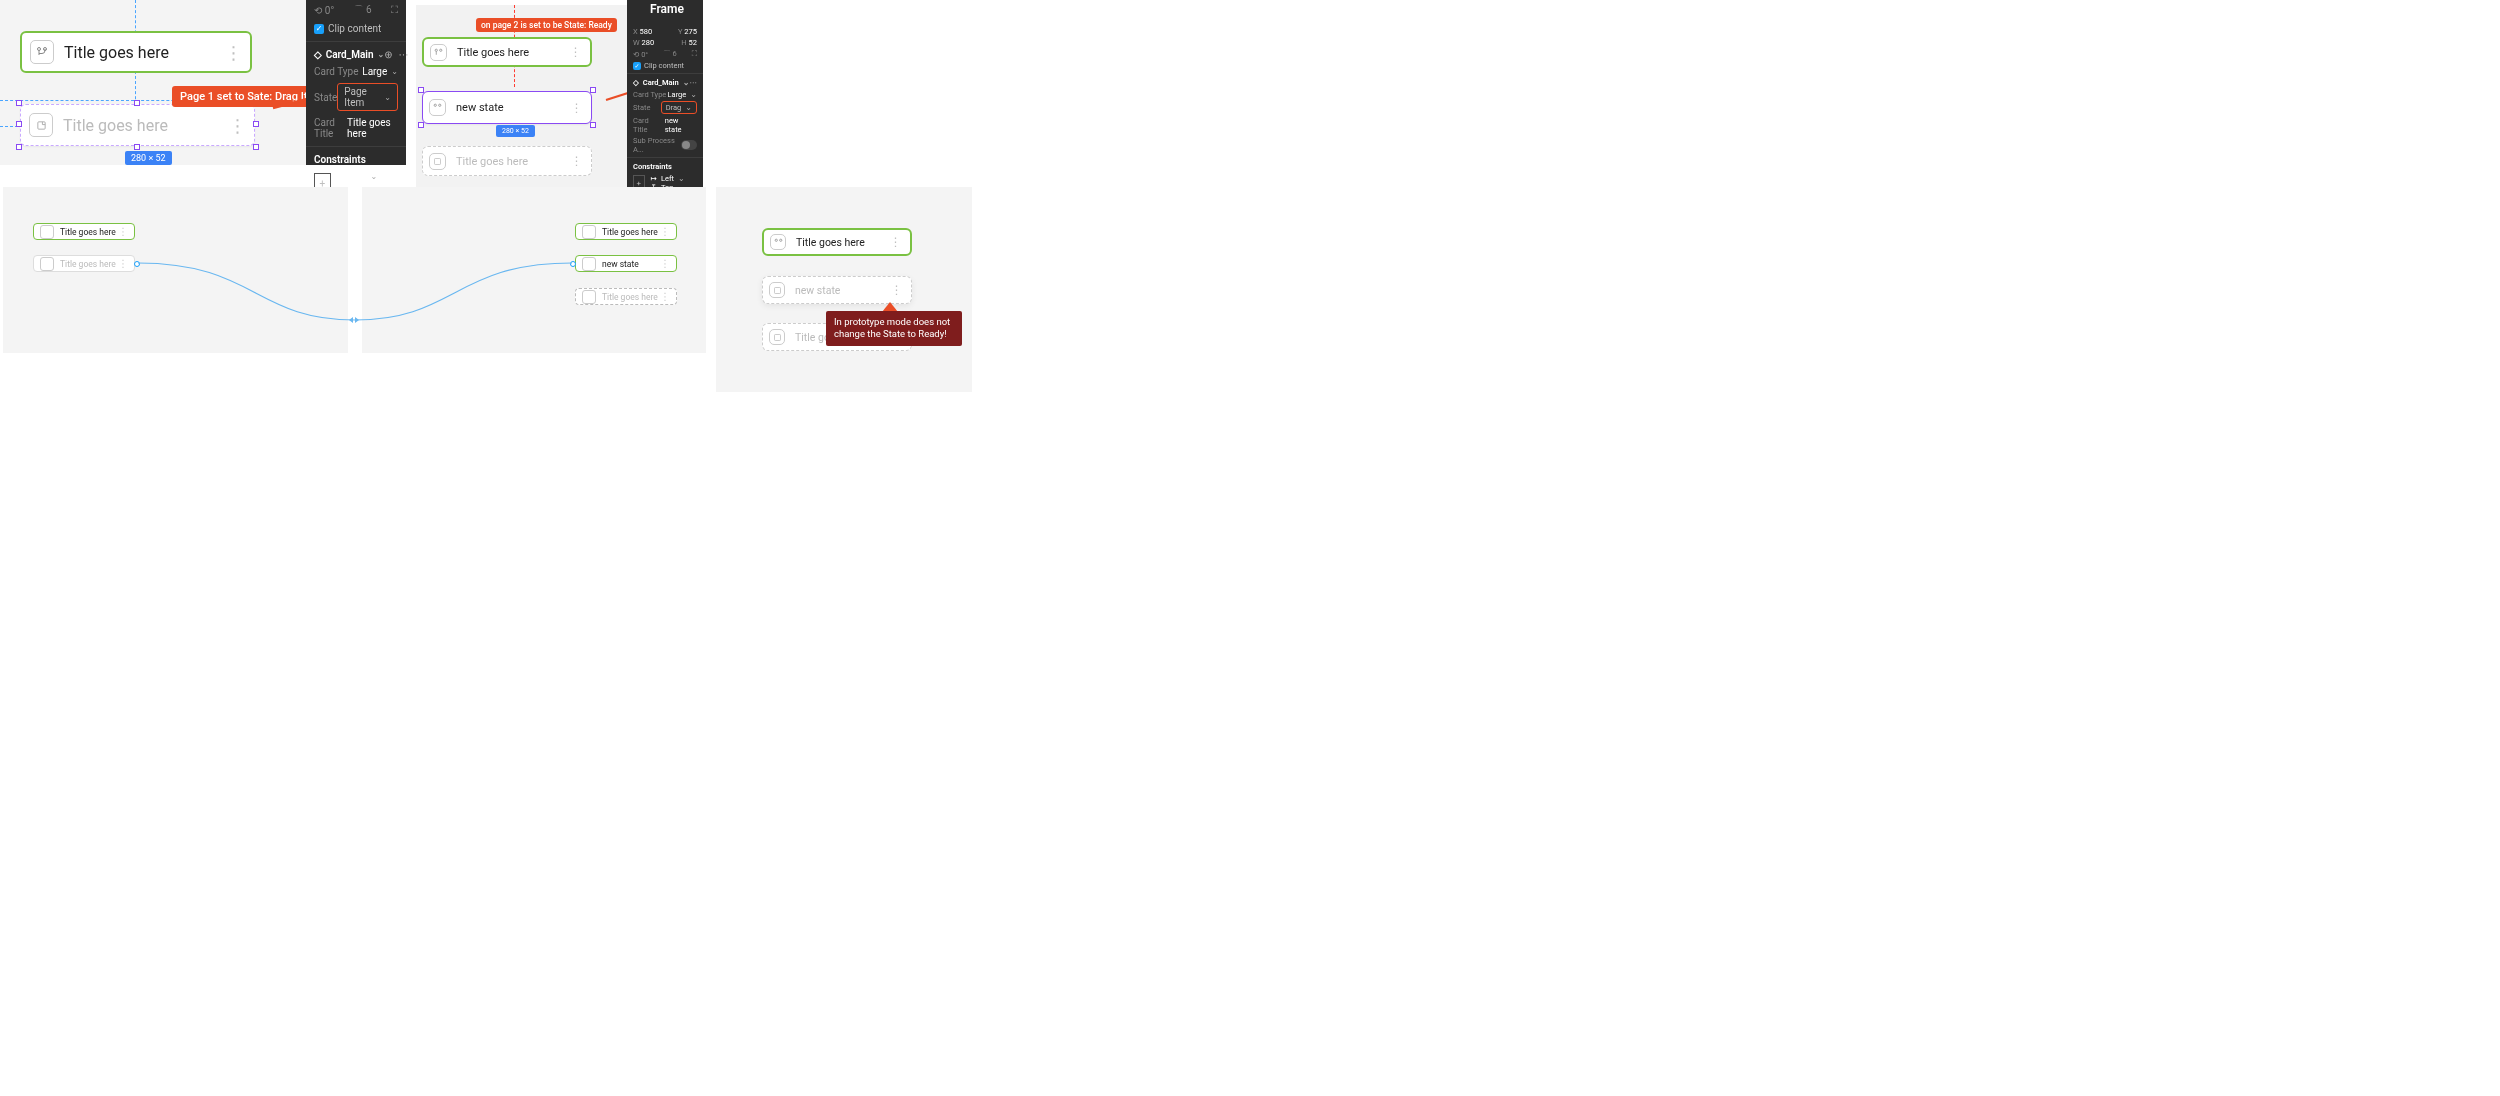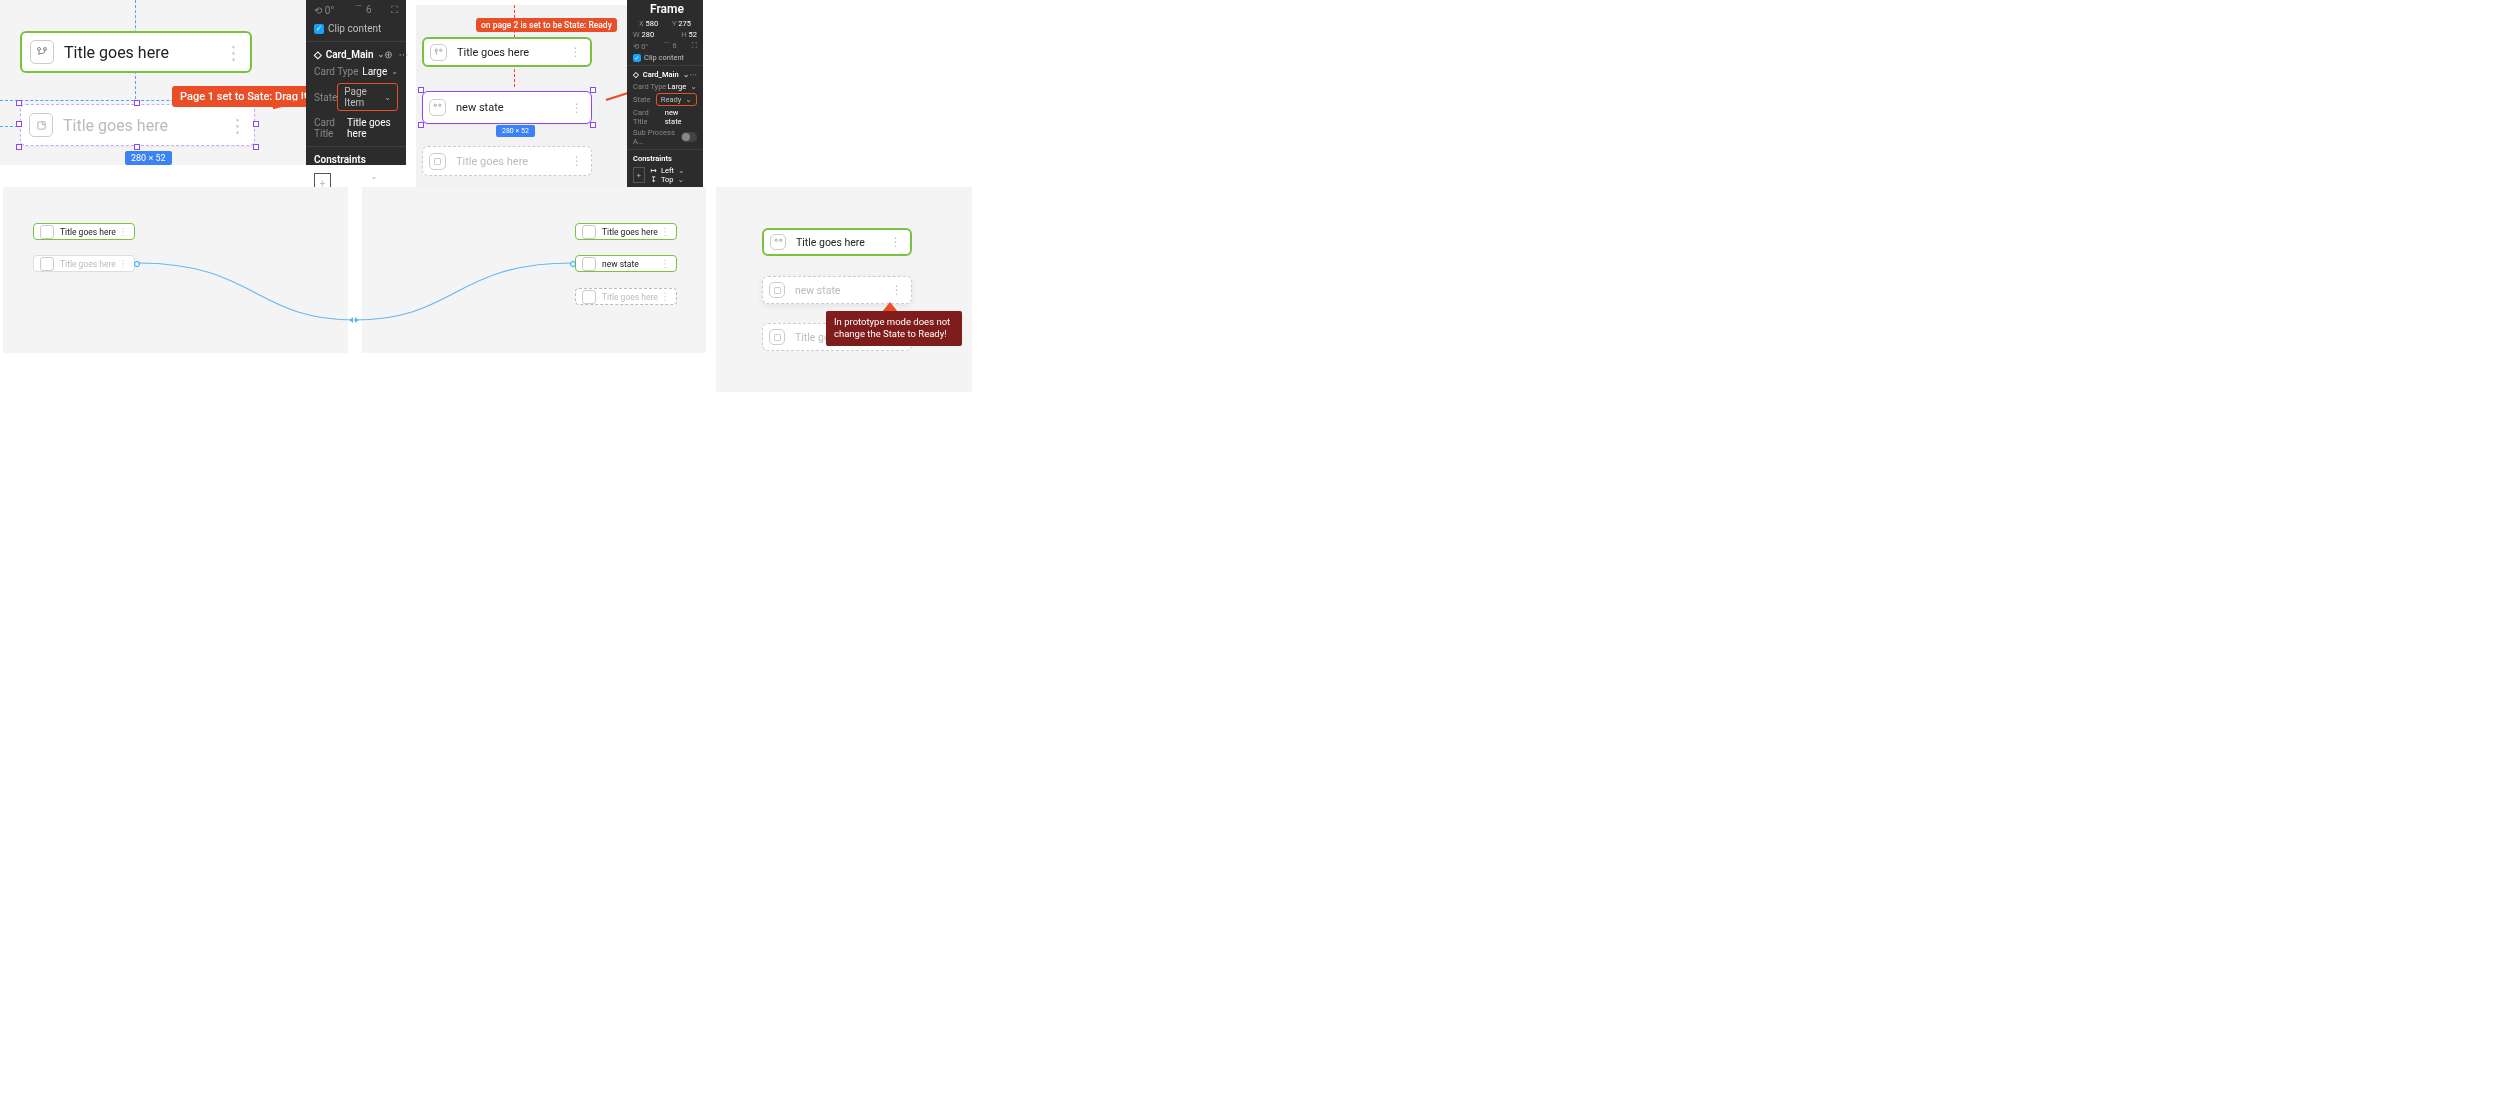--- a/index.html
+++ b/index.html
@@ -209,21 +209,21 @@
   </div>
 </div>
 
 <svg class="abs" style="left:594px; top:78px; width:65px; height:25px;">
   <line x1="65" y1="5" x2="12" y2="22" class="arrow-red" stroke-width="2.2"></line>
   <polygon points="65,5 54,0 57,11" class="arrow-red"></polygon>
 </svg>
 
 <div class="abs fpanel" style="left:627px; top:0; width:76px; height:188px; font-size:7.5px;">
   <div class="row sect-head" style="padding:2px 23px; font-size:12px;">Frame</div>
-  <div class="row" style="justify-content:space-between; padding:1px 12px;">
+  <div class="row" style="justify-content:space-between; padding:1px 6px;margin-top:8px;">
       <span class="dim">X <span class="val">580</span></span>
       <span class="dim">Y <span class="val">275</span></span>
     </div>
   <div class="row" style="justify-content:space-between; padding:1px 6px;">
       <span class="dim">W <span class="val">280</span></span>
       <span class="dim">H <span class="val">52</span></span>
     </div>
   <div class="row" style="justify-content:space-between; padding:1px 6px;">
       <span class="dim">⟲ <span>0°</span></span>
       <span class="dim">⌒ <span>6</span></span>
@@ -241,21 +241,21 @@
   <div class="row" style="justify-content:space-between; padding:1px 6px;">
       <span class="dim">Card Type</span>
       <span class="dd">
         <span>Large</span>
         <span class="chev">⌄</span>
       </span>
     </div>
   <div class="row" style="justify-content:space-between; padding:1px 6px;">
       <span class="dim">State</span>
       <span class="hl-red" style="padding:1px 4px;">
-        <span>Ready</span>
+        <span>Drag</span>
         <span class="chev">⌄</span>
       </span>
     </div>
   <div class="row" style="justify-content:space-between; padding:1px 6px;">
       <span class="dim">Card Title</span>
       <span class="val">new state</span>
     </div>
   <div class="row" style="justify-content:space-between; padding:1px 6px;">
       <span class="dim">Sub Process A...</span>
       <span class="toggle"></span>

